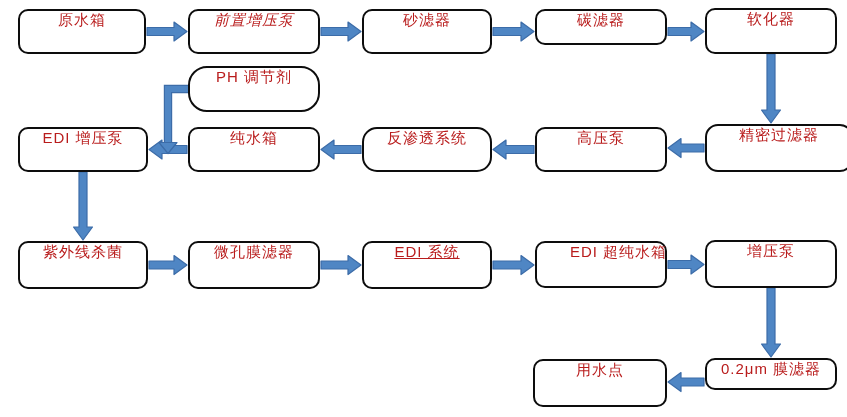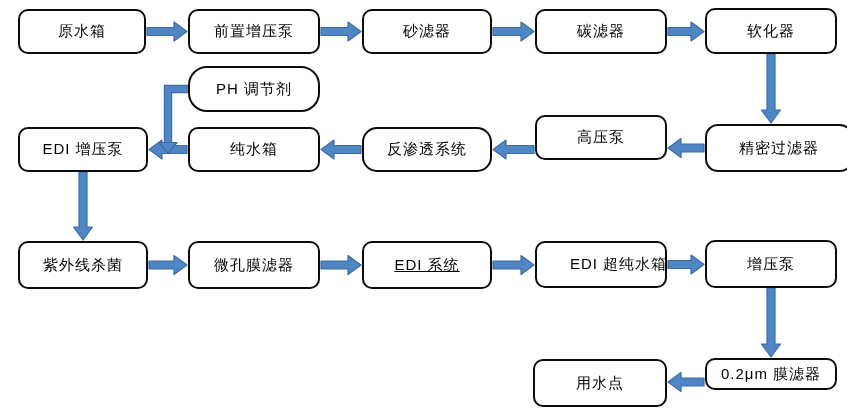--- a/index.html
+++ b/index.html
@@ -23,25 +23,24 @@
     height: 417px;
     z-index: 1;
   }
   #nodes .node {
     position: absolute;
     box-sizing: border-box;
     background: var(--box-fill, #ffffff);
     border: 2.5px solid var(--box-border, #0d0d0d);
     border-radius: 10px;
     display: flex;
-    align-items: center;
     justify-content: center;
     z-index: 2;
     font-size: 15px;
-    color: #000000;
+    color: #b91c1c;
     letter-spacing: 1px;
     white-space: nowrap;
   }
 </style>
 </head>
 <body>
 
 <div class="canvas">
   <svg id="edges" xmlns="http://www.w3.org/2000/svg">
       <polygon points="147,27.5 174,27.5 174,22 187,31.5 174,41 174,35.5 147,35.5" fill="#4f86c4" stroke="#3c6ca8" stroke-width="1.2" stroke-linejoin="round"></polygon>
@@ -61,45 +60,45 @@
       <polygon points="321,261 348,261 348,255.5 361,265 348,274.5 348,269 321,269" fill="#4f86c4" stroke="#3c6ca8" stroke-width="1.2" stroke-linejoin="round"></polygon>
       <polygon points="493,261 521,261 521,255.5 534,265 521,274.5 521,269 493,269" fill="#4f86c4" stroke="#3c6ca8" stroke-width="1.2" stroke-linejoin="round"></polygon>
       <polygon points="668,260.5 691,260.5 691,255 704,264.5 691,274 691,268.5 668,268.5" fill="#4f86c4" stroke="#3c6ca8" stroke-width="1.2" stroke-linejoin="round"></polygon>
       <polygon points="767,288 767,344 761.5,344 771,357 780.5,344 775,344 775,288" fill="#4f86c4" stroke="#3c6ca8" stroke-width="1.2" stroke-linejoin="round"></polygon>
       <polygon points="704,378 681,378 681,372.5 668,382 681,391.5 681,386 704,386" fill="#4f86c4" stroke="#3c6ca8" stroke-width="1.2" stroke-linejoin="round"></polygon>
     </svg>
   <div id="nodes">
       <div class="node" style="left: 18px; top: 9px; width: 128px; height: 45px;">
         <span>原水箱</span>
       </div>
-      <div class="node" style="left: 188px; top: 9px; width: 132px; height: 45px;">
+      <div class="node" style="left: 188px; top: 9px; width: 132px; height: 45px; font-style: italic;">
         <span>前置增压泵</span>
       </div>
       <div class="node" style="left: 362px; top: 9px; width: 130px; height: 45px;">
         <span>砂滤器</span>
       </div>
-      <div class="node" style="left: 535px; top: 9px; width: 132px; height: 45px;">
+      <div class="node" style="left: 535px; top: 9px; width: 132px; height: 36px;">
         <span>碳滤器</span>
       </div>
       <div class="node" style="left: 705px; top: 8px; width: 132px; height: 46px;">
         <span>软化器</span>
       </div>
       <div class="node" style="left: 188px; top: 66px; width: 132px; height: 46px; border-radius: 19px;">
         <span>PH 调节剂</span>
       </div>
       <div class="node" style="left: 18px; top: 127px; width: 130px; height: 45px;">
         <span>EDI 增压泵</span>
       </div>
       <div class="node" style="left: 188px; top: 127px; width: 132px; height: 45px;">
         <span>纯水箱</span>
       </div>
       <div class="node" style="left: 362px; top: 127px; width: 130px; height: 45px; border-radius: 15px;">
         <span>反渗透系统</span>
       </div>
-      <div class="node" style="left: 535px; top: 115px; width: 132px; height: 45px;">
+      <div class="node" style="left: 535px; top: 127px; width: 132px; height: 45px;">
         <span>高压泵</span>
       </div>
       <div class="node" style="left: 705px; top: 124px; width: 148px; height: 48px; border-radius: 13px;">
         <span>精密过滤器</span>
       </div>
       <div class="node" style="left: 18px; top: 241px; width: 130px; height: 48px;">
         <span>紫外线杀菌</span>
       </div>
       <div class="node" style="left: 188px; top: 241px; width: 132px; height: 48px;">
         <span>微孔膜滤器</span>

